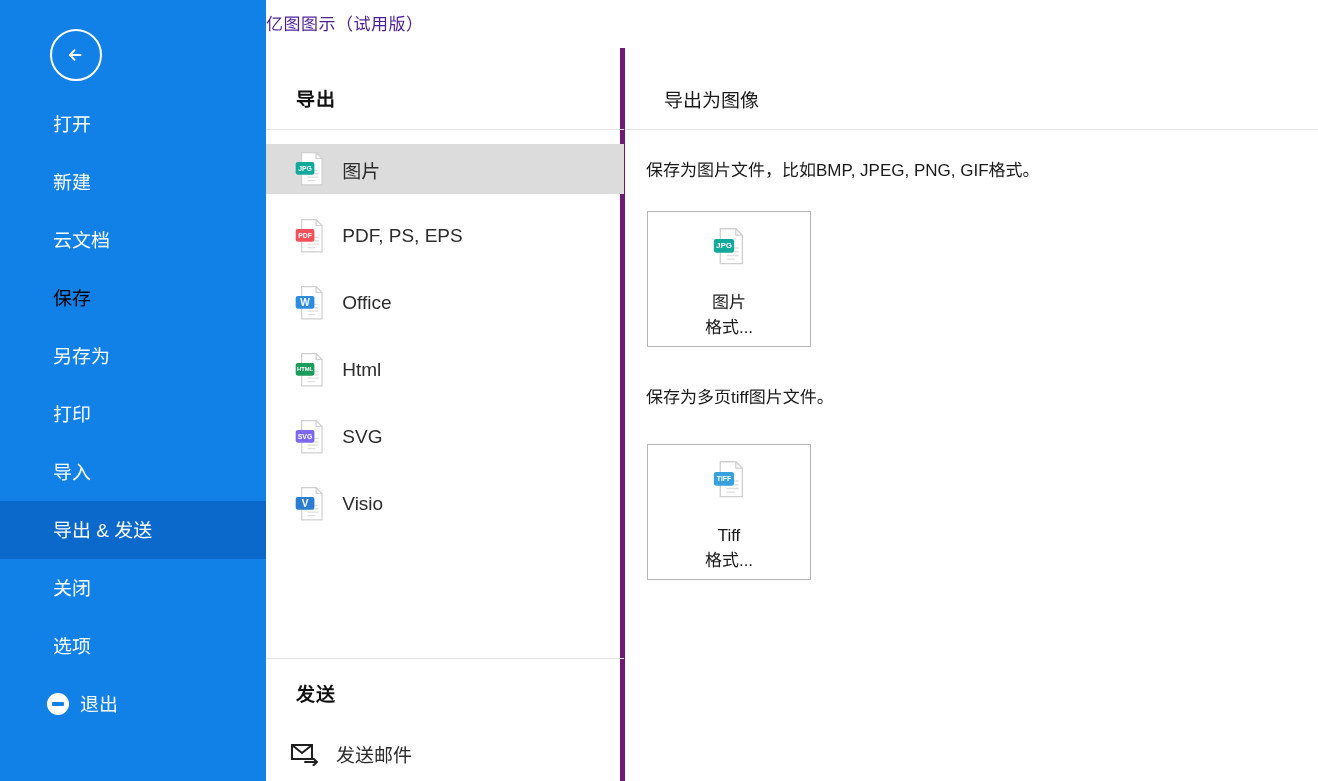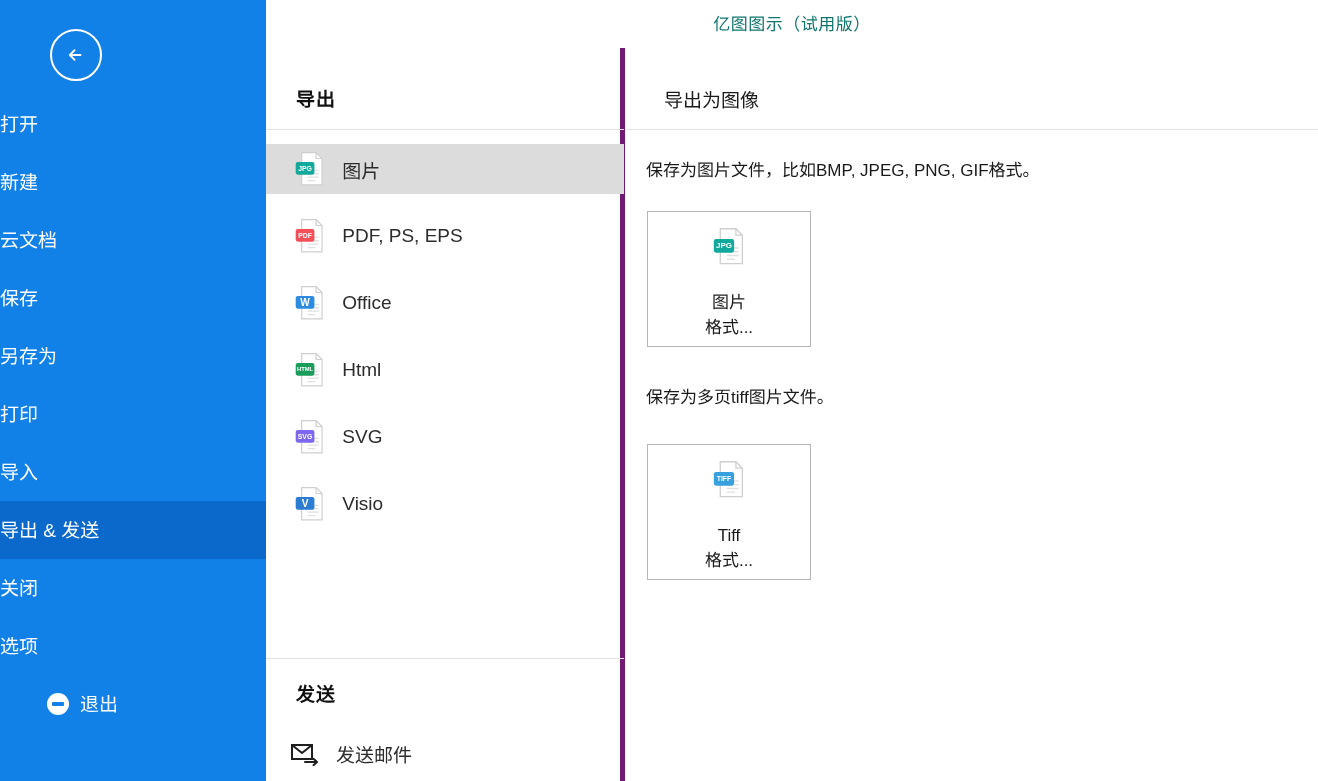--- a/index.html
+++ b/index.html
@@ -12,22 +12,21 @@
   }
   #app { position: relative; width: 1318px; height: 781px; }
 
   
   .titlebar {
     position: absolute; left: 266px; top: 0; right: 0; height: 48px;
     background: #ffffff;
   }
   .titlebar-text {
     position: absolute; left: 0; right: 0; top: 10px;
-    text-align: center;
-    font-size: 17px; color: #0f766e;
+    font-size: 17px; color: #4c1d95;
     letter-spacing: 0.5px;
     white-space: nowrap;
   }
 
   
   .sidebar {
     position: absolute; left: 0; top: 0; width: 266px; height: 781px;
     background: #1180e7;
   }
   .back-button {
@@ -41,26 +40,27 @@
   .back-button svg { display: block; }
 
   .nav-list {
     position: absolute; left: 0; top: 95px; width: 266px;
     list-style: none;
   }
   .nav-item {
     position: relative;
     height: 58px;
     display: flex; align-items: center;
+    padding-left: 53px;
     font-size: 19px;
     color: #ffffff;
     cursor: pointer;
     white-space: nowrap;
   }
-  .nav-item.disabled { color: #ffffff; cursor: default; }
+  .nav-item.disabled { color: #000000; cursor: default; }
   .nav-item.selected { background: #0b69cc; }
   .nav-item .nav-label { line-height: 1; }
 
   .exit-icon {
     width: 22px; height: 22px;
     border-radius: 50%;
     background: #ffffff;
     margin-right: 11px;
     display: inline-flex; align-items: center; justify-content: center;
     flex: 0 0 auto;

